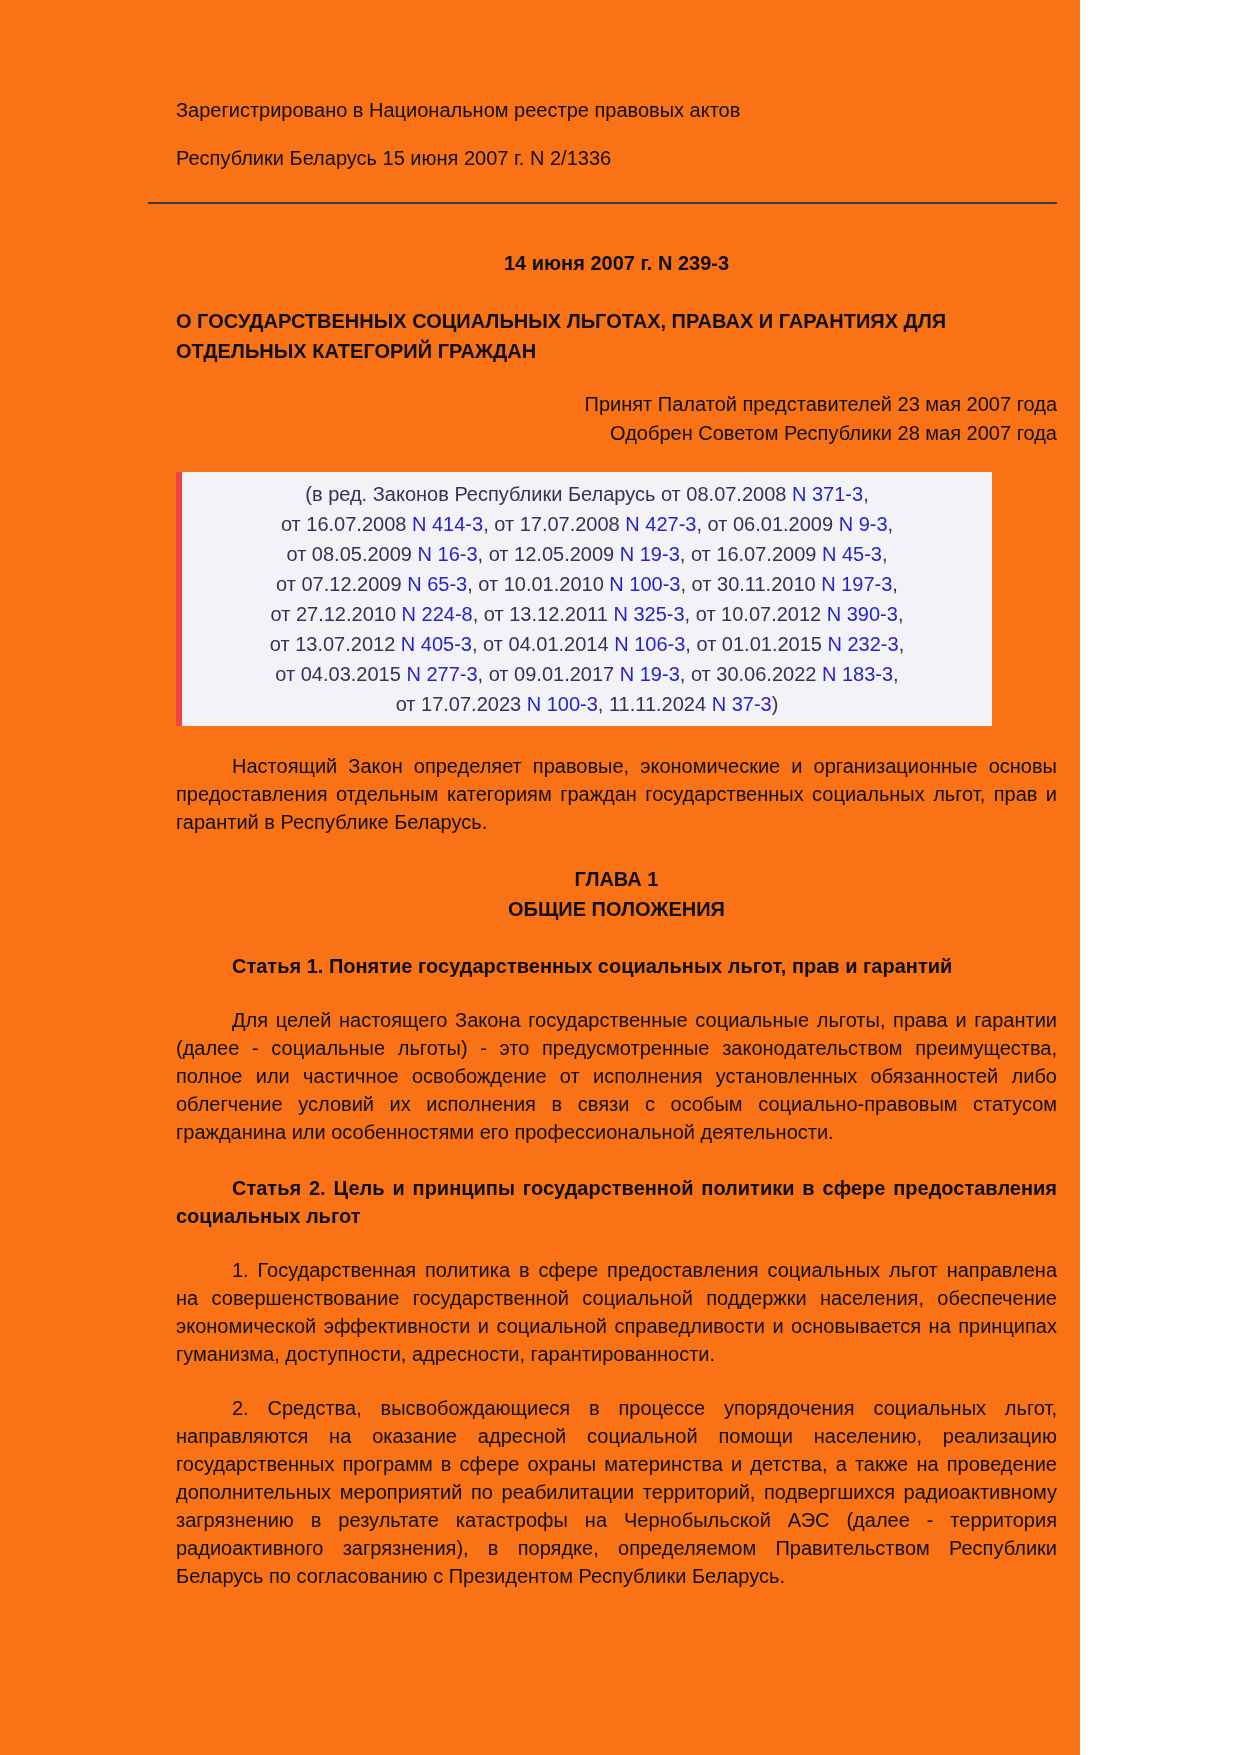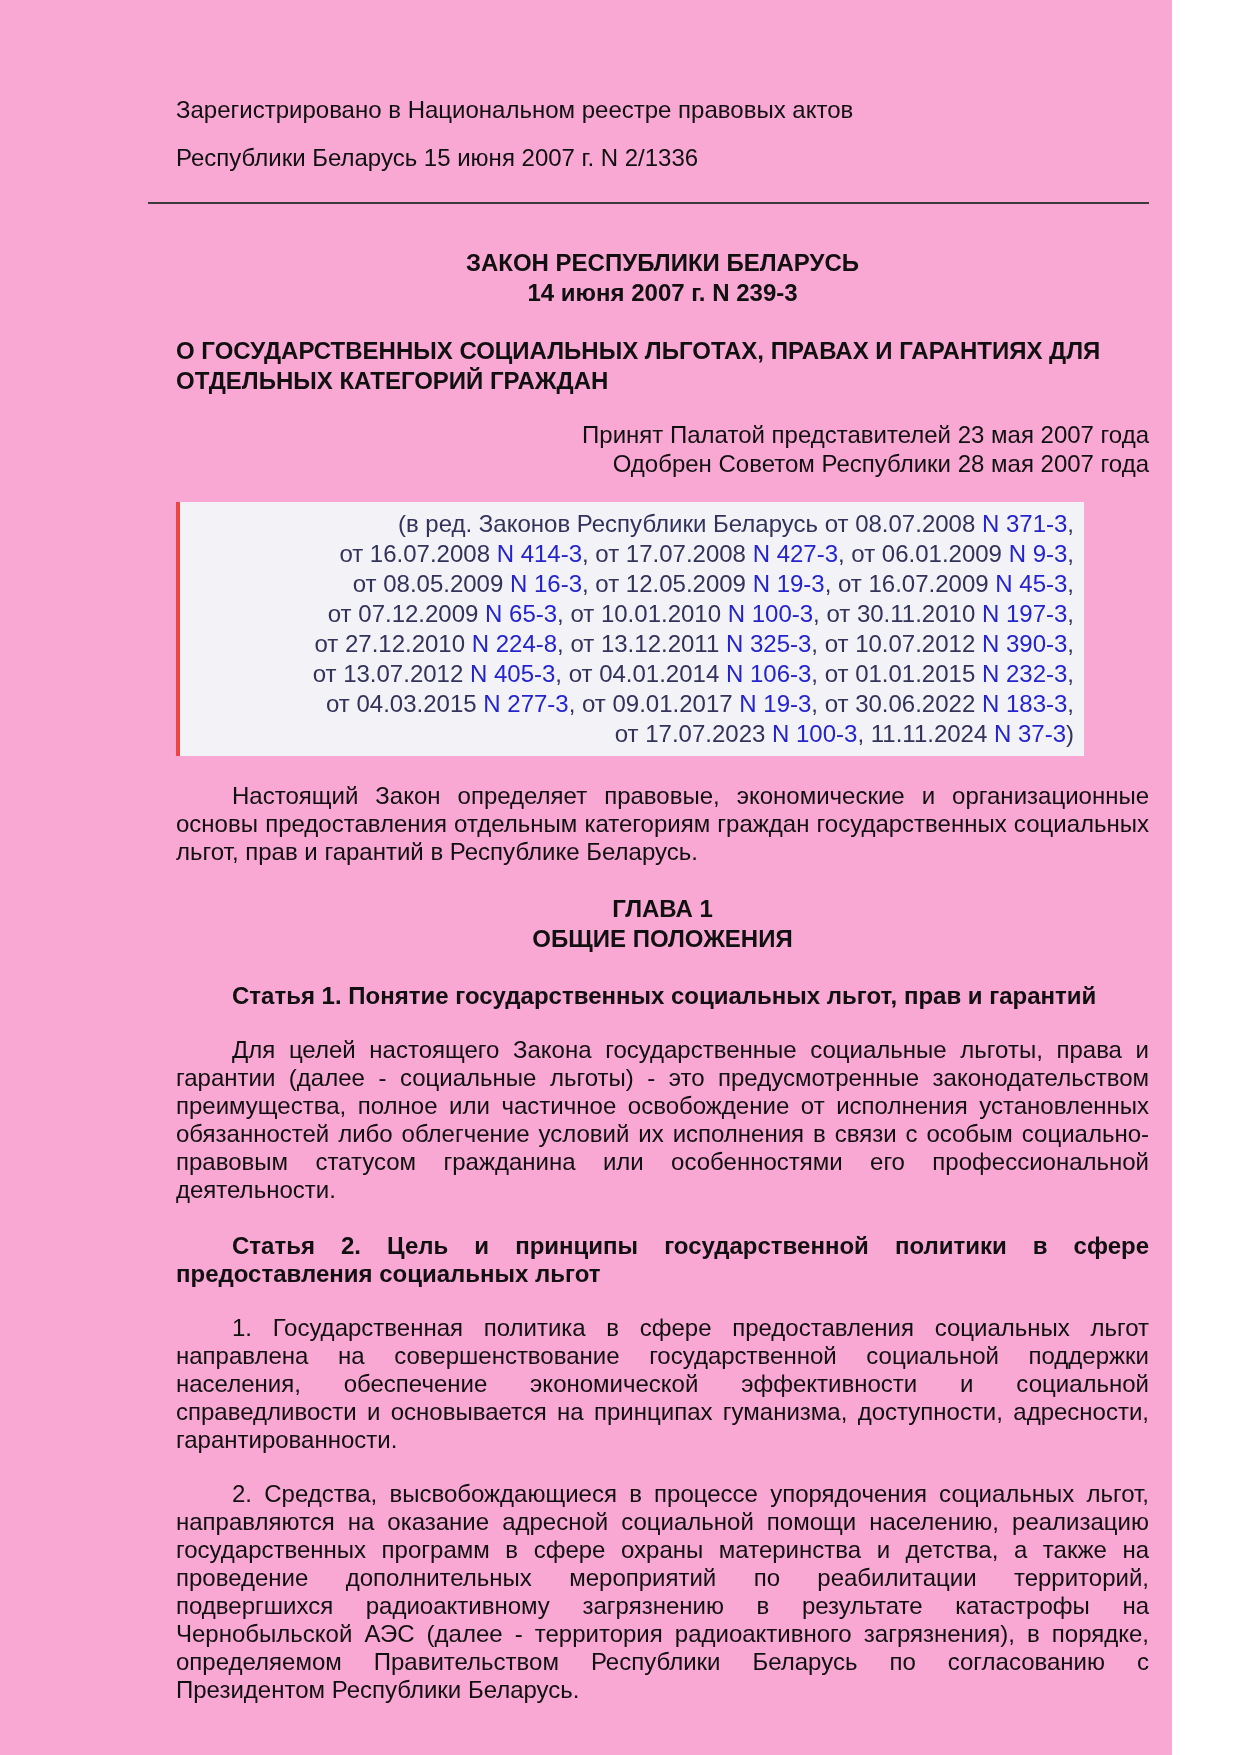--- a/index.html
+++ b/index.html
@@ -2,25 +2,25 @@
 <html><head>
 <meta charset="utf-8">
 <style>
   html, body {
     margin: 0;
     padding: 0;
     background: #ffffff;
   }
   .page {
     position: relative;
-    width: 1172px;
+    width: 1080px;
     height: 1755px;
-    background: #f9a8d4;
+    background: #f97316;
     font-family: "Liberation Sans", "DejaVu Sans", sans-serif;
-    font-size: 24px;
+    font-size: 20px;
     line-height: 28px;
     color: #101010;
     overflow: hidden;
   }
   .content {
     padding: 96px 23px 0 176px;
   }
   .reg-line {
     margin: 0 0 20px 0;
     text-align: left;
@@ -45,23 +45,23 @@
   }
   .adoption {
     margin-top: 24px;
     text-align: right;
     line-height: 29px;
   }
   .amend-box {
     margin-top: 24px;
     margin-right: 65px;
     background: #f2f2f7;
-    border-left: 4px solid #ef4444;
+    border-left: 6px solid #ef4444;
     padding: 7px 10px 7px 10px;
-    text-align: right;
+    text-align: center;
     color: #32325a;
     line-height: 30px;
   }
   .amend-line {
     white-space: nowrap;
   }
   .law-link {
     color: #2424cd;
     cursor: pointer;
   }
@@ -89,21 +89,20 @@
 <div class="page">
   <div class="content">
 
     <p class="reg-line">Зарегистрировано в Национальном реестре правовых актов</p>
 
     <p class="reg-line">Республики Беларусь 15 июня 2007 г. N 2/1336</p>
 
     <hr class="header-rule">
 
     <div class="law-header">
-      <div>ЗАКОН РЕСПУБЛИКИ БЕЛАРУСЬ</div>
       <div>14 июня 2007 г. N 239-3</div>
     </div>
 
     <div class="law-subject">О ГОСУДАРСТВЕННЫХ СОЦИАЛЬНЫХ ЛЬГОТАХ, ПРАВАХ И ГАРАНТИЯХ ДЛЯ ОТДЕЛЬНЫХ КАТЕГОРИЙ ГРАЖДАН</div>
 
     <div class="adoption">
       <div>Принят Палатой представителей 23 мая 2007 года</div>
       <div>Одобрен Советом Республики 28 мая 2007 года</div>
     </div>
 

